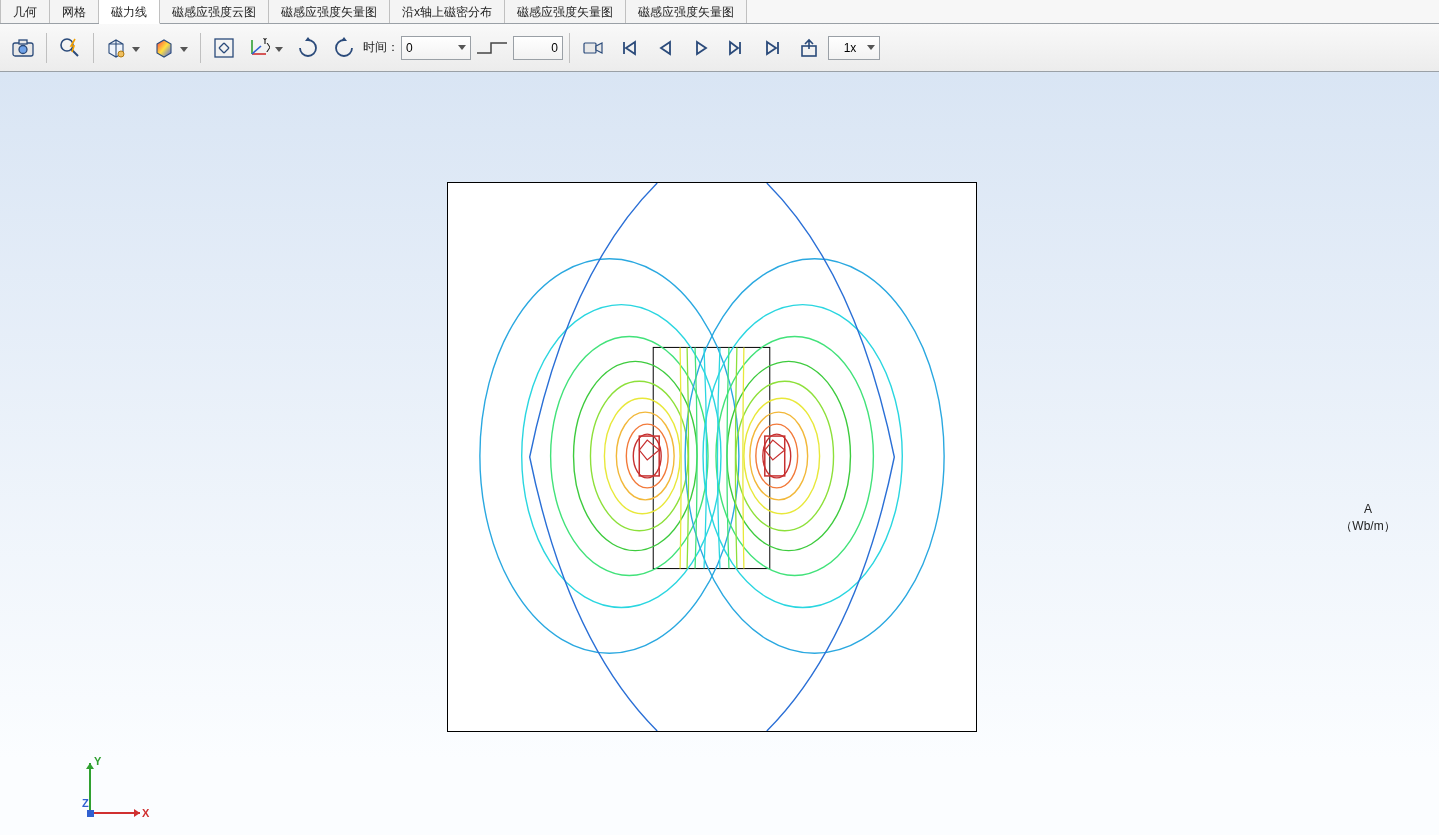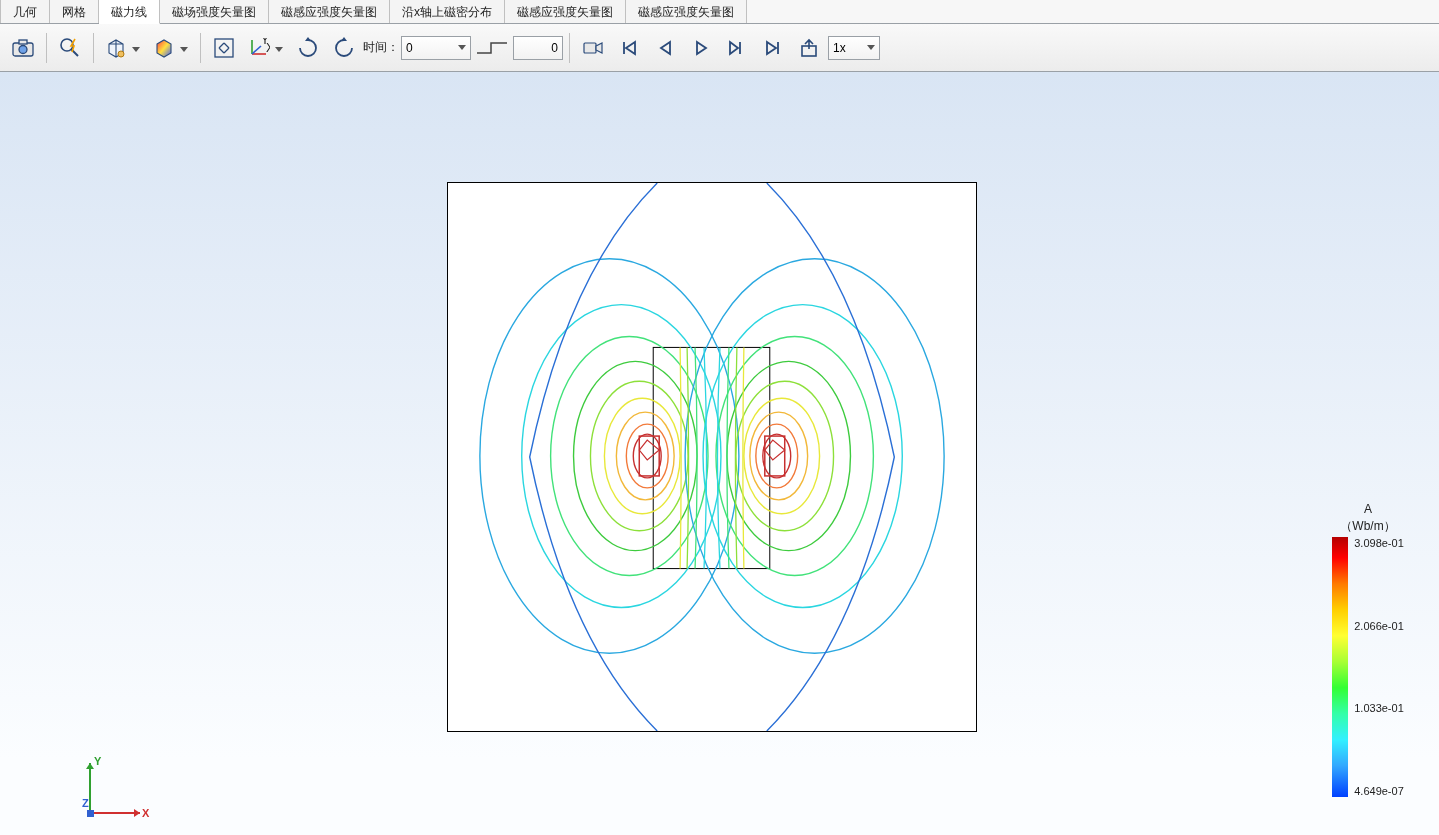--- a/index.html
+++ b/index.html
@@ -60,21 +60,21 @@
     display:flex; align-items:center; justify-content:space-between;
     padding:0 4px; cursor:pointer;
   }
   .tfield .cv { flex:1; }
   .tfield .caret {
     width:0;height:0;border-left:4px solid transparent;border-right:4px solid transparent;
     border-top:5px solid #555;
   }
   .tfield.num { width:50px; justify-content:flex-end; }
   .tfield.num .cv { text-align:right; }
-  .tfield.speed { width:52px; }
+  .tfield.speed { width:52px;text-align:center; }
 
   
   .stepglyph { width:34px;height:18px;margin:0 2px; }
   .stepglyph svg { display:block; }
 
   
   .canvas {
     position: relative;
     width: 100%; height: calc(100% - 24px - 48px);
     background: linear-gradient(#d9e5f4 0%, #fbfdff 90%);
@@ -103,21 +103,21 @@
   .legend .ticks { height:260px; display:flex; flex-direction:column; justify-content:space-between; align-items:flex-start; }
   .legend .ticks span { font-size:11px; color:#222; white-space:nowrap; }
 </style>
 </head>
 <body>
 
 <div class="tabs">
   <div class="tab">几何</div>
   <div class="tab">网格</div>
   <div class="tab active">磁力线</div>
-  <div class="tab">磁场强度矢量图</div>
+  <div class="tab">磁感应强度云图</div>
   <div class="tab">磁感应强度矢量图</div>
   <div class="tab">沿x轴上磁密分布</div>
   <div class="tab">磁感应强度矢量图</div>
   <div class="tab">磁感应强度矢量图</div>
 </div>
 
 <div class="toolbar">
   <div class="tbtn">
     <svg width="22" height="18">
         <rect x="1" y="4" width="20" height="13" rx="2" fill="#e8e8e8" stroke="#2a4a7a" stroke-width="1.3"></rect>
@@ -311,24 +311,15 @@
       <polygon points="8,8 4,14 12,14" fill="#30a030"></polygon>
       <text x="12" y="10" class="axlabel" fill="#30a030">Y</text>
       <rect x="5" y="55" width="7" height="7" fill="#3060d0"></rect>
       <text x="0" y="52" class="axlabel" fill="#3060d0">Z</text>
     </svg>
   </div>
 
   <div class="legend">
     <div class="title">A</div>
     <div class="title">（Wb/m）</div>
-    <div class="bar-row">
-      <div class="bar"></div>
-      <div class="ticks">
-        <span>3.098e-01</span>
-        <span>2.066e-01</span>
-        <span>1.033e-01</span>
-        <span>4.649e-07</span>
-      </div>
-    </div>
   </div>
 
 </div>
 
 </body></html>

